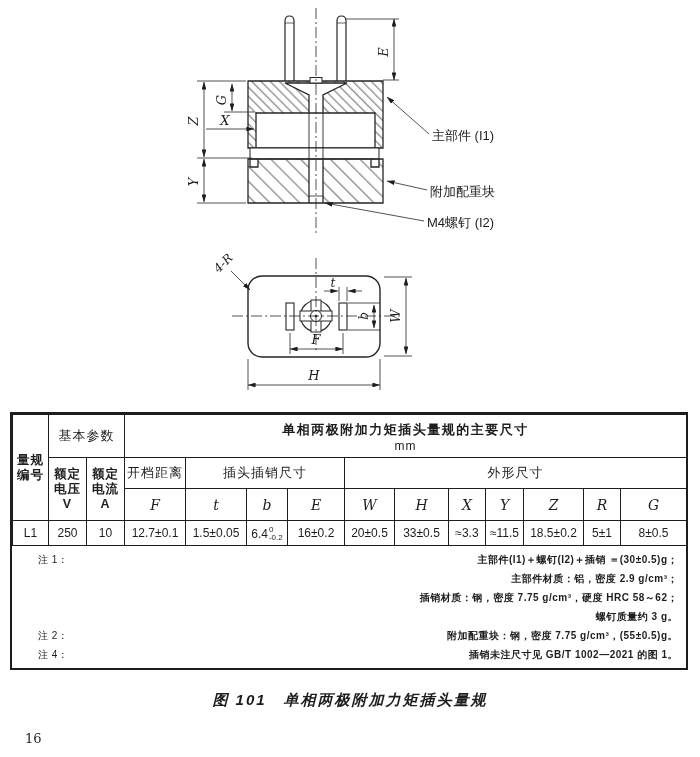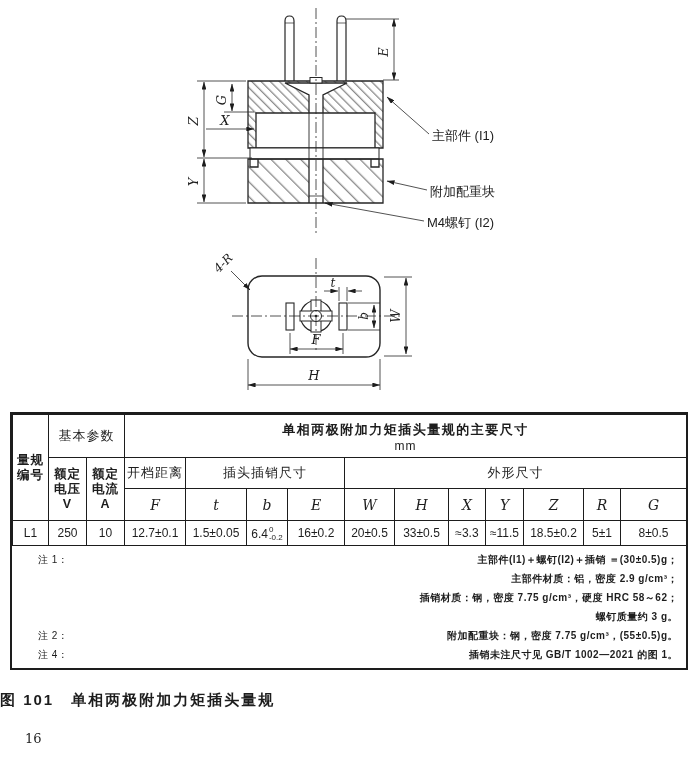--- a/index.html
+++ b/index.html
@@ -24,22 +24,22 @@
   .val{font-size:12px;letter-spacing:0;}
   .tolwrap{display:inline-flex;align-items:flex-end;justify-content:center;}
   .tolstack{display:inline-flex;flex-direction:column;font-size:8px;line-height:8px;
             text-align:left;margin-left:1px;transform:translateY(0.5px);}
   
   .notes{padding:4px 8px 4px 26px;}
   .note-line{display:flex;font-size:10px;line-height:19px;letter-spacing:0.5px;}
   .note-label{width:42px;flex:none;}
   .note-text{flex:1;text-align:right;font-weight:bold;}
   
-  .caption{position:absolute;left:0;top:691px;width:700px;text-align:left;
-           font-size:15px;font-weight:700;letter-spacing:2px;}
+  .caption{position:absolute;left:0;top:691px;width:700px;text-align:center;
+           font-size:15px;font-weight:700;letter-spacing:2px;font-style:italic;}
   .pagenum{position:absolute;left:25px;top:731px;font-size:13px;
            font-family:"DejaVu Serif",serif;}
 </style>
 </head>
 <body>
 
 <div id="page">
 
   
   <svg width="700" height="410" viewBox="0 0 700 410">

